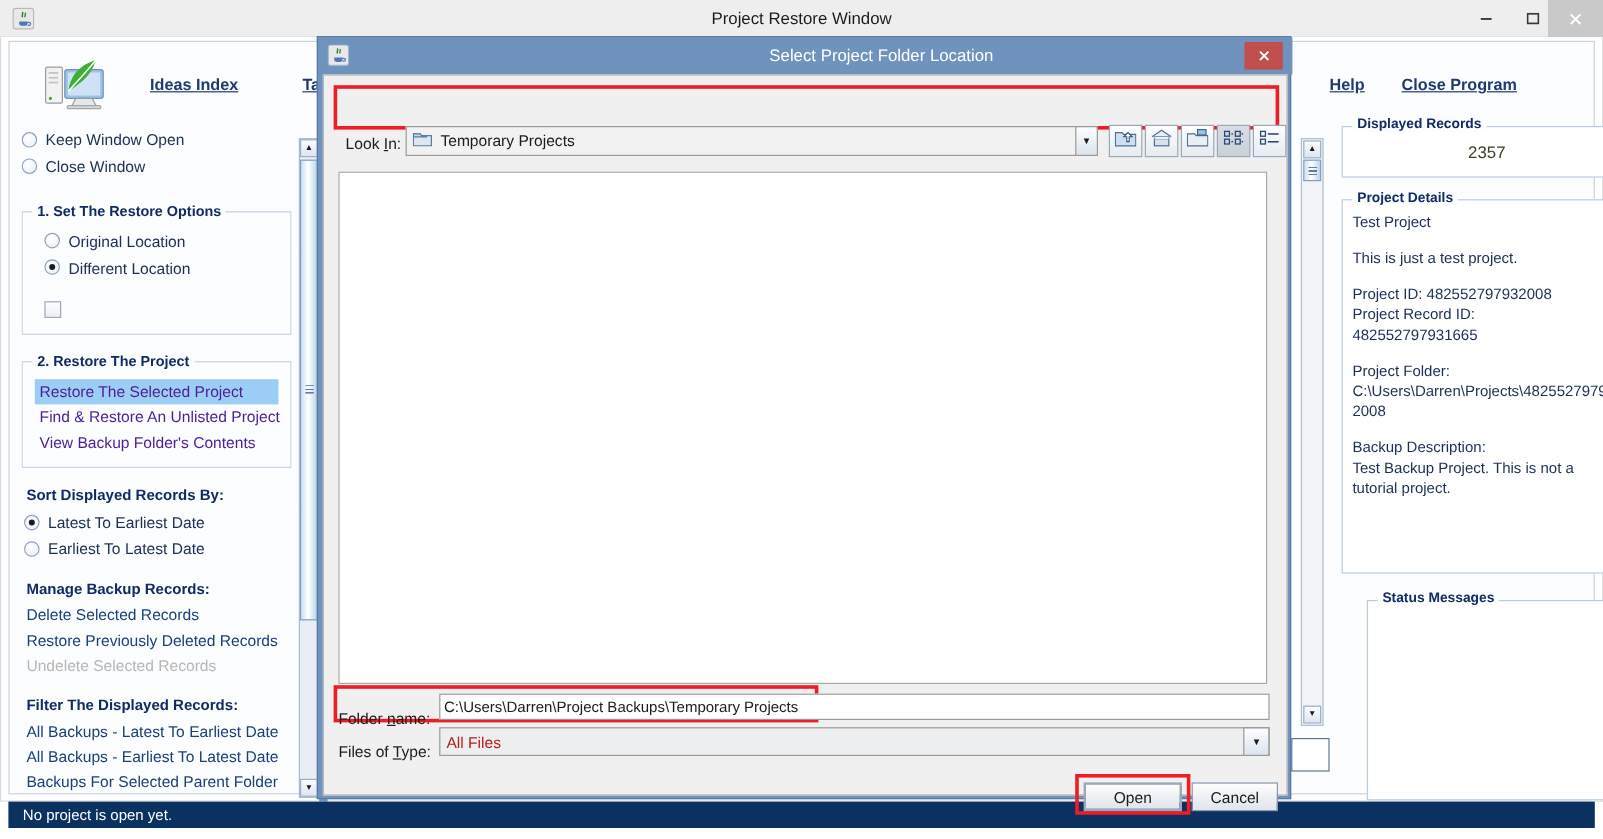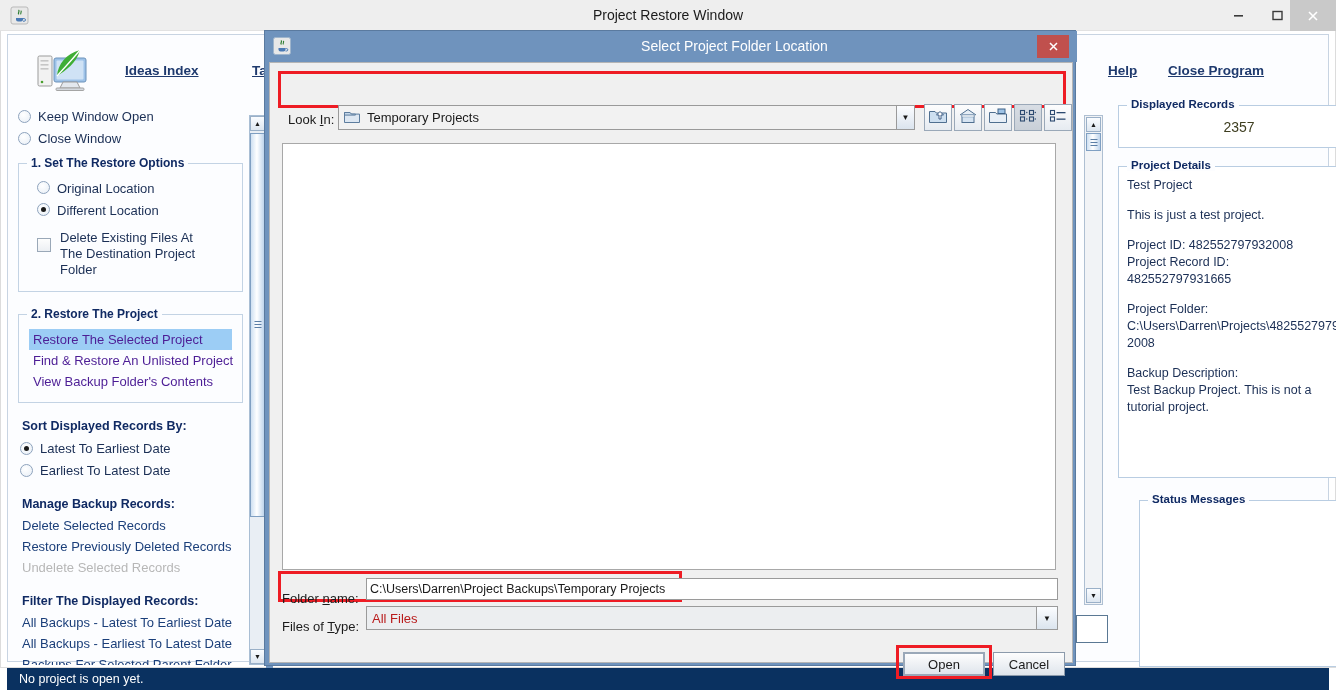--- a/index.html
+++ b/index.html
@@ -338,33 +338,32 @@
 
     <div class="opt-row">
       <span class="radio"></span>
       <span>Keep Window Open</span>
     </div>
     <div class="opt-row">
       <span class="radio"></span>
       <span>Close Window</span>
     </div>
 
-    <div class="group" style="margin-top:14px;">
+    <div class="group" style="margin-top:27px;">
       <div class="gtitle">1. Set The Restore Options</div>
       <div class="ind-row">
         <span class="radio"></span>
         <span class="lbl">Original Location</span>
       </div>
       <div class="ind-row">
         <span class="radio sel"></span>
         <span class="lbl">Different Location</span>
       </div>
       <div class="ind-row" style="margin-top:5px;">
         <span class="checkbox" style="margin-top:8px;"></span>
-        <span class="lbl" style="max-width:155px;">Delete Existing Files At The Destination Project Folder</span>
       </div>
     </div>
 
     <div class="group" style="margin-top:22px;">
       <div class="gtitle">2. Restore The Project</div>
       <div class="listitem sel">Restore The Selected Project</div>
       <div class="listitem">Find &amp; Restore An Unlisted Project</div>
       <div class="listitem">View Backup Folder's Contents</div>
     </div>
 

